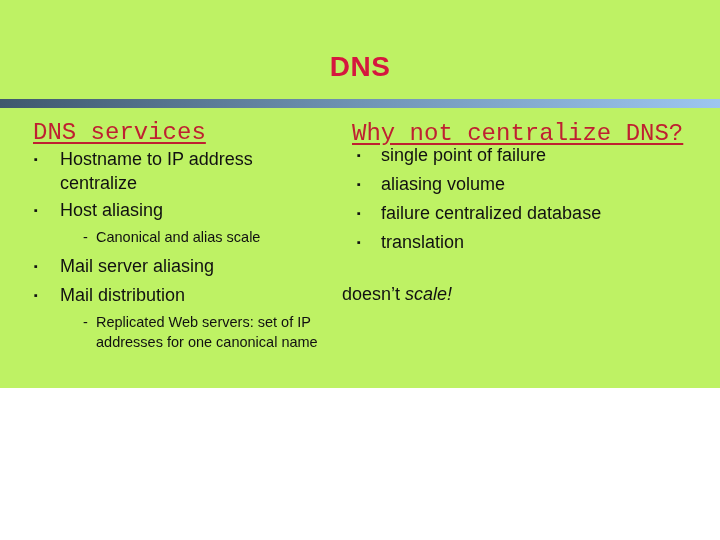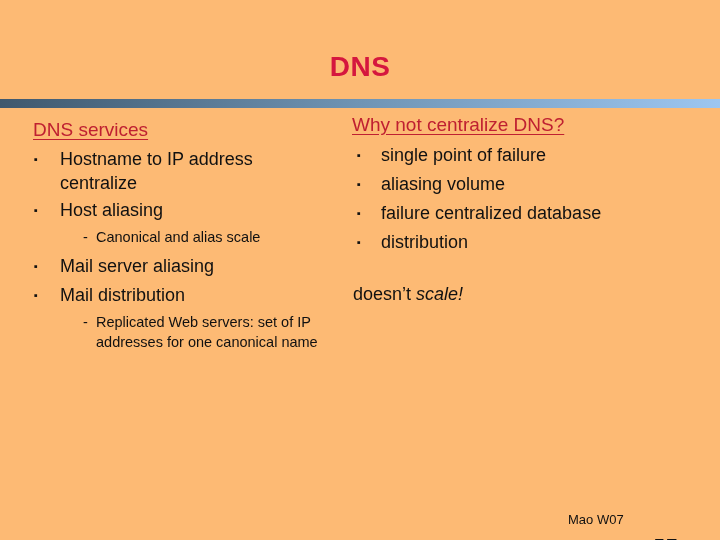--- a/index.html
+++ b/index.html
@@ -3,22 +3,22 @@
 <meta charset="utf-8">
 <style>
   html, body {
     margin: 0;
     padding: 0;
     background: #ffffff;
   }
   .slide {
     position: relative;
     width: 720px;
-    height: 540px;
-    background: #fdba74;
+    height: 388px;
+    background: #bef264;
     font-family: "Liberation Sans", sans-serif;
     color: var(--body-text);
     overflow: hidden;
   }
   .slide-title {
     position: absolute;
     top: 51px;
     left: 0;
     width: 720px;
     text-align: center;
@@ -30,28 +30,29 @@
   .divider-bar {
     position: absolute;
     top: 99px;
     left: 0;
     width: 720px;
     height: 9px;
     background: linear-gradient(90deg, var(--bar-left) 0%, var(--bar-mid) 50%, var(--bar-right) 100%);
   }
   .col-heading {
     position: absolute;
-    font-size: 19px;
+    font-size: 24px;
     color: var(--heading-red);
     text-decoration: underline;
     text-underline-offset: 3px;
     white-space: nowrap;
+    font-family: Liberation Mono, monospace;
   }
   .heading-left  { left: 33px;  top: 119px; }
-  .heading-right { left: 352px; top: 114px; }
+  .heading-right { left: 352px; top: 120px; }
 
   .bullet-item {
     position: absolute;
     display: flex;
     align-items: flex-start;
     font-size: 18px;
     line-height: 24px;
     color: var(--body-text);
   }
   .bullet-item .marker {
@@ -86,21 +87,21 @@
   .l-sub-1  { left: 83px; top: 312px; width: 244px; }
 
   
   .r-item-0 { left: 354px; top: 143px; width: 330px; }
   .r-item-1 { left: 354px; top: 172px; width: 330px; }
   .r-item-2 { left: 354px; top: 201px; width: 330px; }
   .r-item-3 { left: 354px; top: 230px; width: 330px; }
 
   .scale-note {
     position: absolute;
-    left: 353px;
+    left: 342px;
     top: 284px;
     font-size: 18px;
     color: var(--body-text);
     white-space: nowrap;
   }
   .scale-note .italic { font-style: italic; }
 
   .footer-author {
     position: absolute;
     left: 568px;
@@ -172,21 +173,21 @@
     <span class="btext">aliasing volume</span>
   </div>
 
   <div class="bullet-item right-item r-item-2">
     <span class="marker">▪</span>
     <span class="btext">failure centralized database</span>
   </div>
 
   <div class="bullet-item right-item r-item-3">
     <span class="marker">▪</span>
-    <span class="btext">distribution</span>
+    <span class="btext">translation</span>
   </div>
 
   <div class="scale-note"><span>doesn’t </span><span class="italic">scale!</span></div>
 
   <div class="footer-author">Mao W07</div>
   <div class="footer-page">57</div>
 
 </div>
 
 </body></html>

